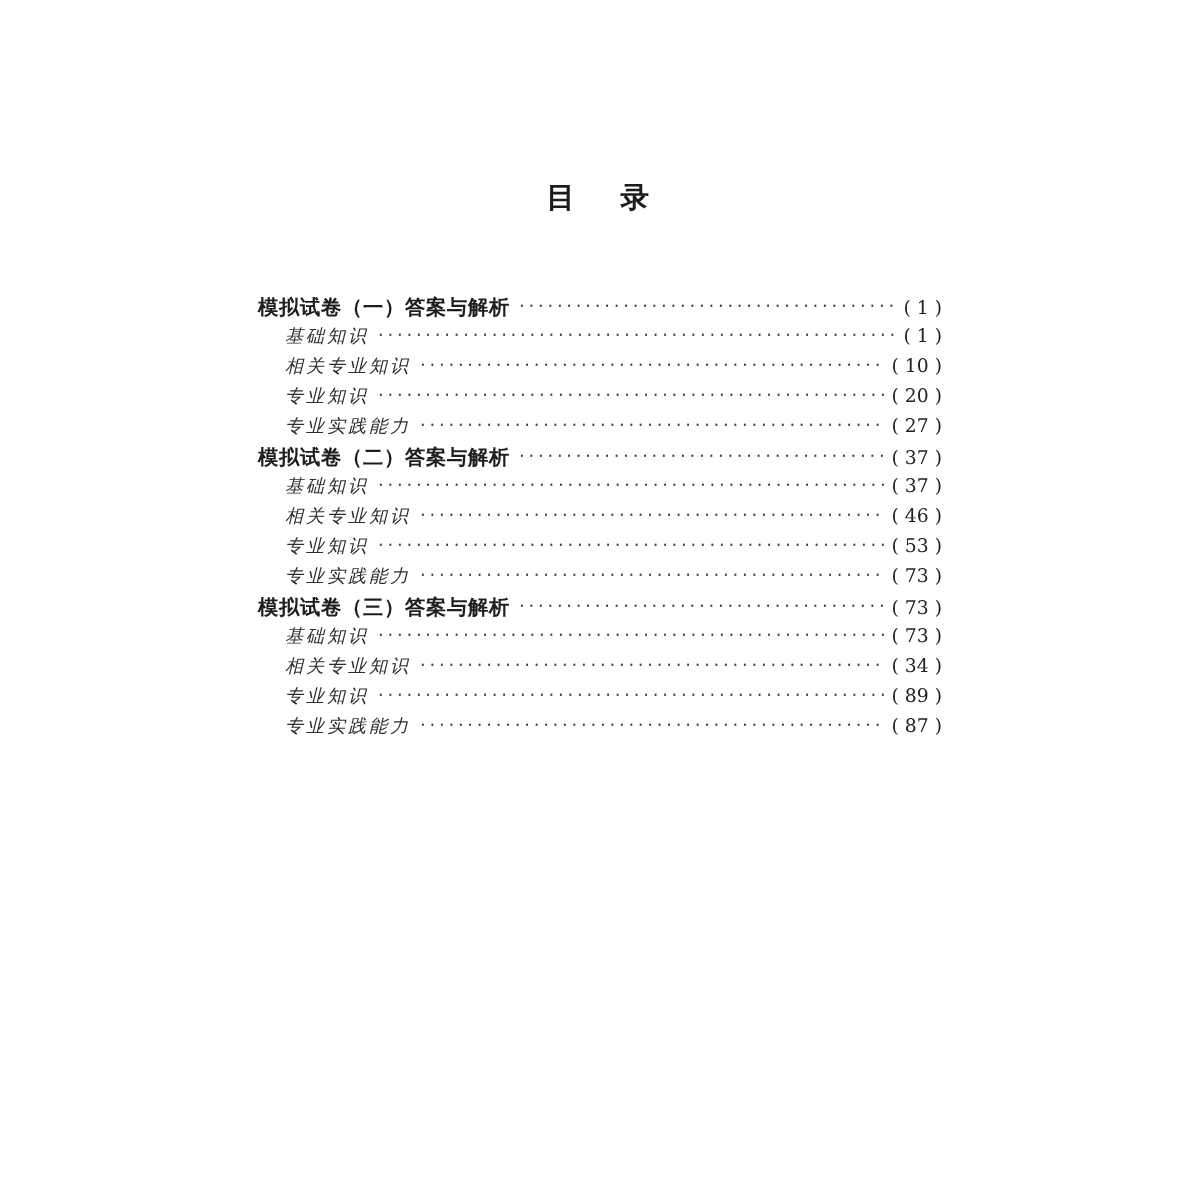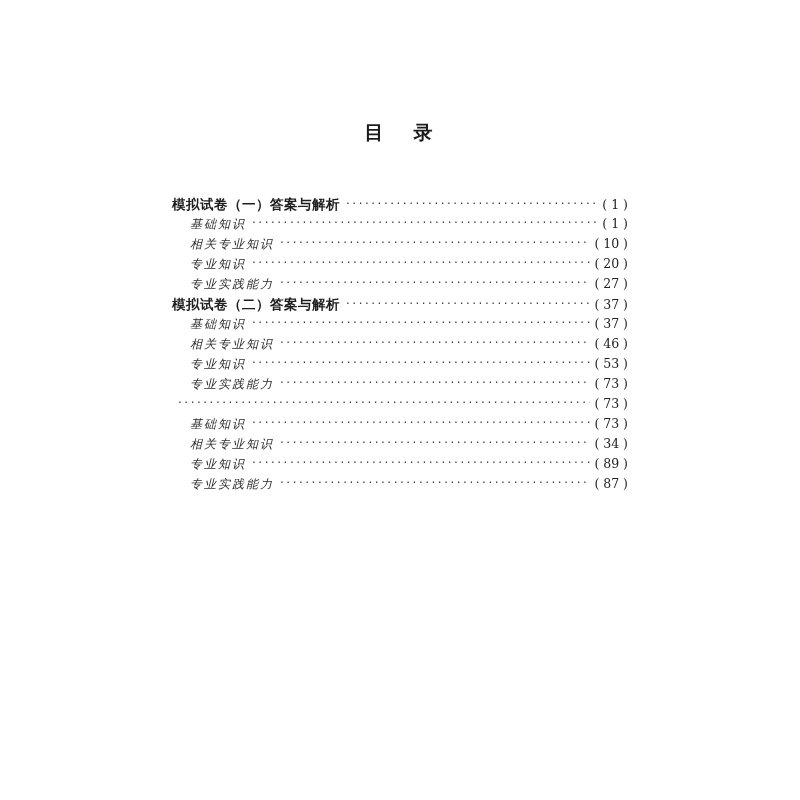--- a/index.html
+++ b/index.html
@@ -143,20 +143,21 @@
       <span class="pagenum">( 53 )</span>
     </div>
 
     <div class="toc-row sub">
       <span class="label">专业实践能力</span>
       <span class="dots">································································································································································</span>
       <span class="pagenum">( 73 )</span>
     </div>
 
     <div class="toc-row heading">
+      <span class="label">模拟试卷（三）答案与解析</span>
       <span class="dots">································································································································································</span>
       <span class="pagenum">( 73 )</span>
     </div>
 
     <div class="toc-row sub">
       <span class="label">基础知识</span>
       <span class="dots">································································································································································</span>
       <span class="pagenum">( 73 )</span>
     </div>
 

